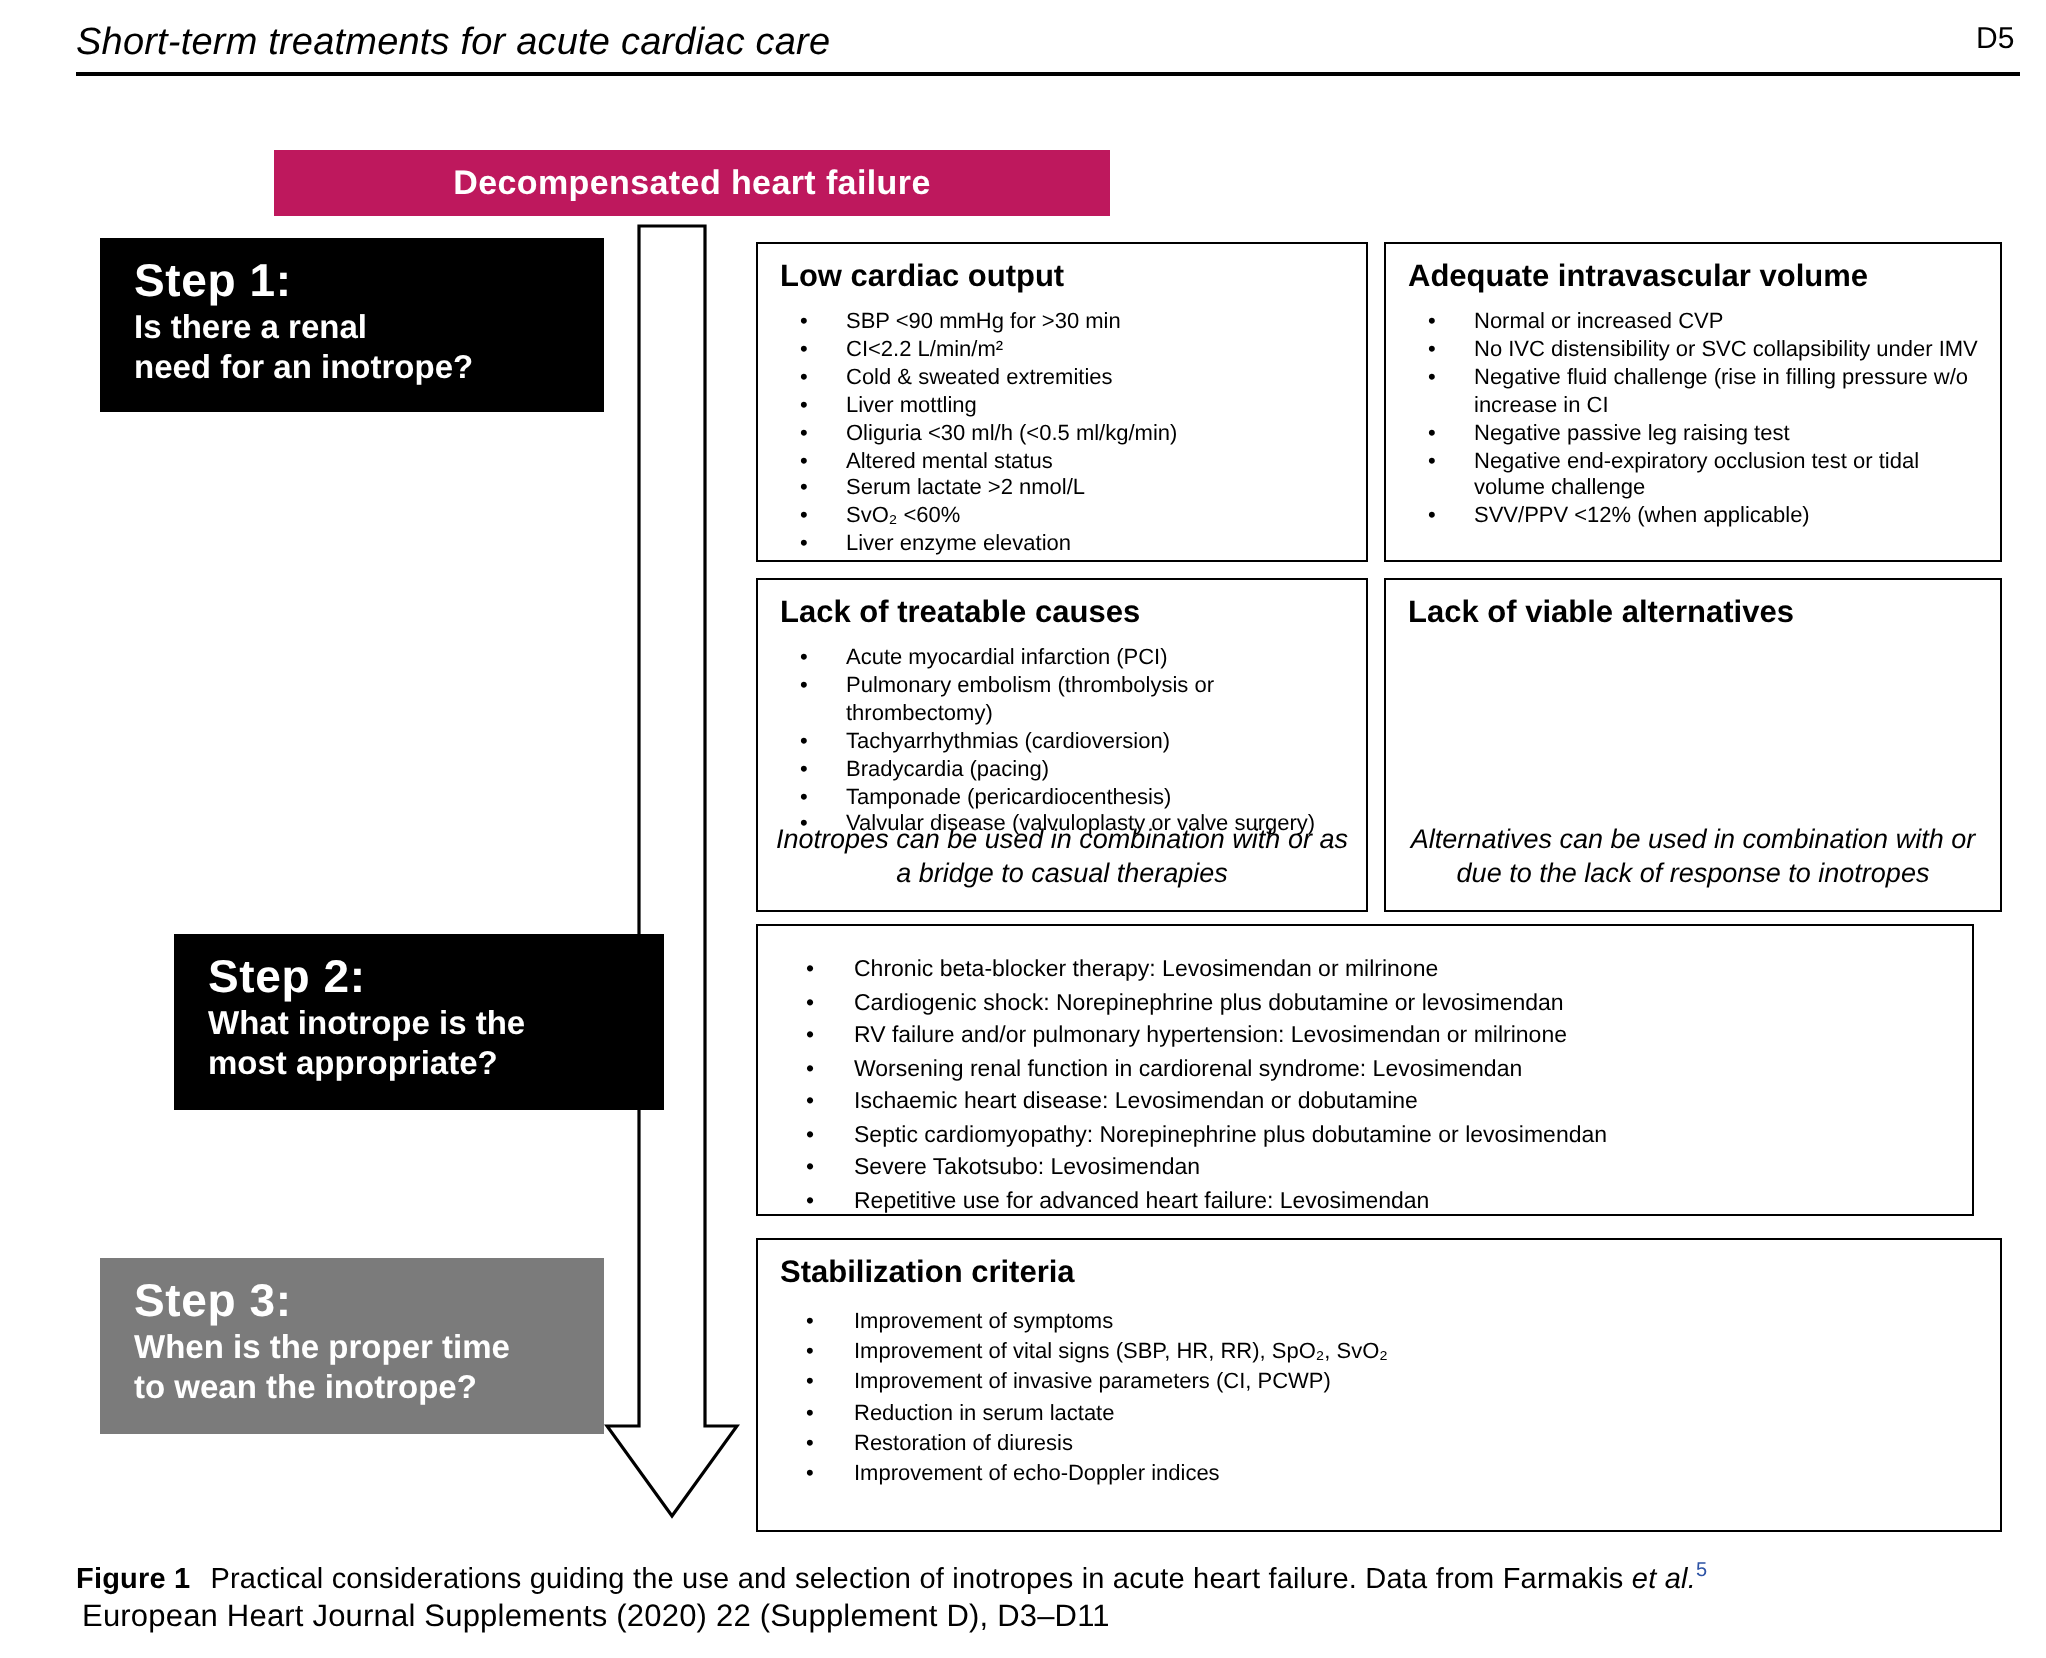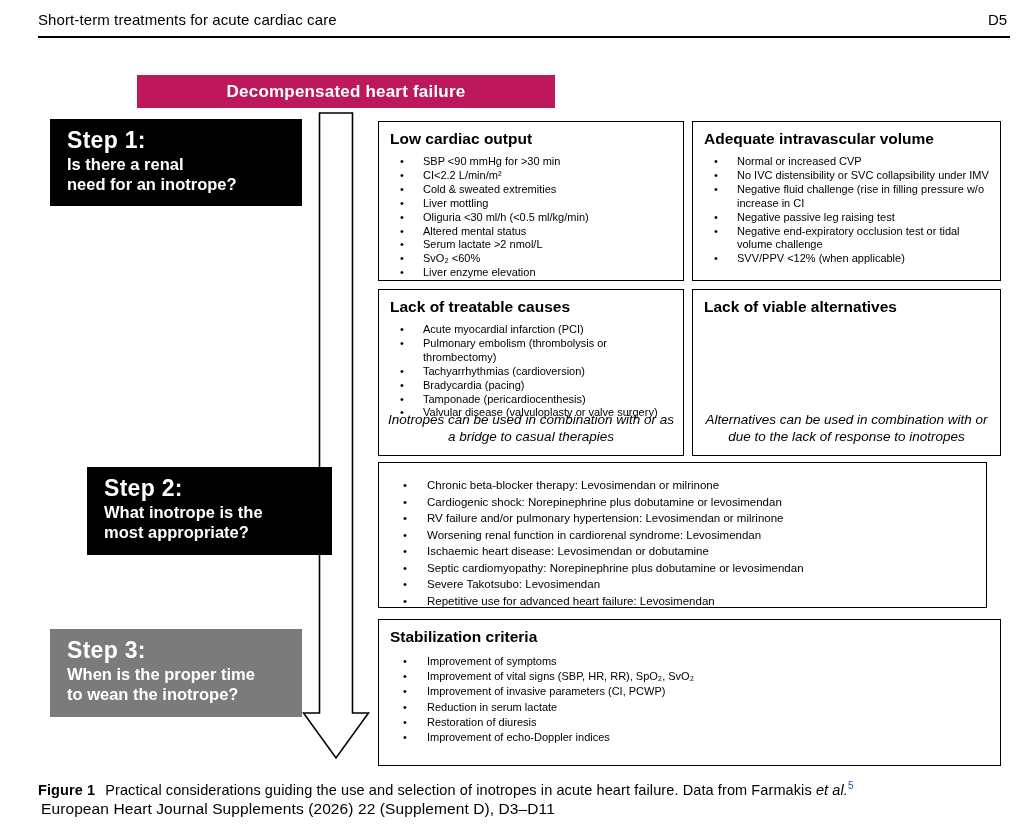--- a/index.html
+++ b/index.html
@@ -4,21 +4,21 @@
 <style>
   html,body { margin:0; padding:0; background:#ffffff; }
   .page {
     position:relative; width:1023px; height:829px; background:#ffffff;
     font-family:"Liberation Sans","DejaVu Sans",sans-serif; color:#000;
     overflow:hidden;
   }
   .abs { position:absolute; }
 
   
-  .header-title { left:38px; top:11px; font-size:15px; letter-spacing:0.1px; }
+  .header-title { left:38px; top:11px; font-size:19px; letter-spacing:0.1px;font-style:italic; }
   .page-num { left:988px; top:11px; font-size:15px; }
   .rule { left:38px; top:36px; width:972px; height:2px; background:#000; }
 
   
   .banner {
     left:137px; top:75px; width:418px; height:33px; background:#be185d;
     color:#fff; display:flex; align-items:center; justify-content:center;
     font-weight:bold; font-size:17px; letter-spacing:0.2px;
   }
 
@@ -165,15 +165,15 @@
       <li>Improvement of invasive parameters (CI, PCWP)</li>
       <li>Reduction in serum lactate</li>
       <li>Restoration of diuresis</li>
       <li>Improvement of echo-Doppler indices</li>
     </ul>
   </div>
 
   <div class="abs caption">
     <span class="fig-label">Figure 1</span><span>Practical considerations guiding the use and selection of inotropes in acute heart failure. Data from Farmakis </span><span class="etal">et al.</span><sup style="color:#2d53a5">5</sup>
   </div>
-  <div class="abs footer">European Heart Journal Supplements (2026) 22 (Supplement D), D3–D11</div>
+  <div class="abs footer">European Heart Journal Supplements (2020) 22 (Supplement D), D3–D11</div>
 
 </div>
 
 </body></html>

